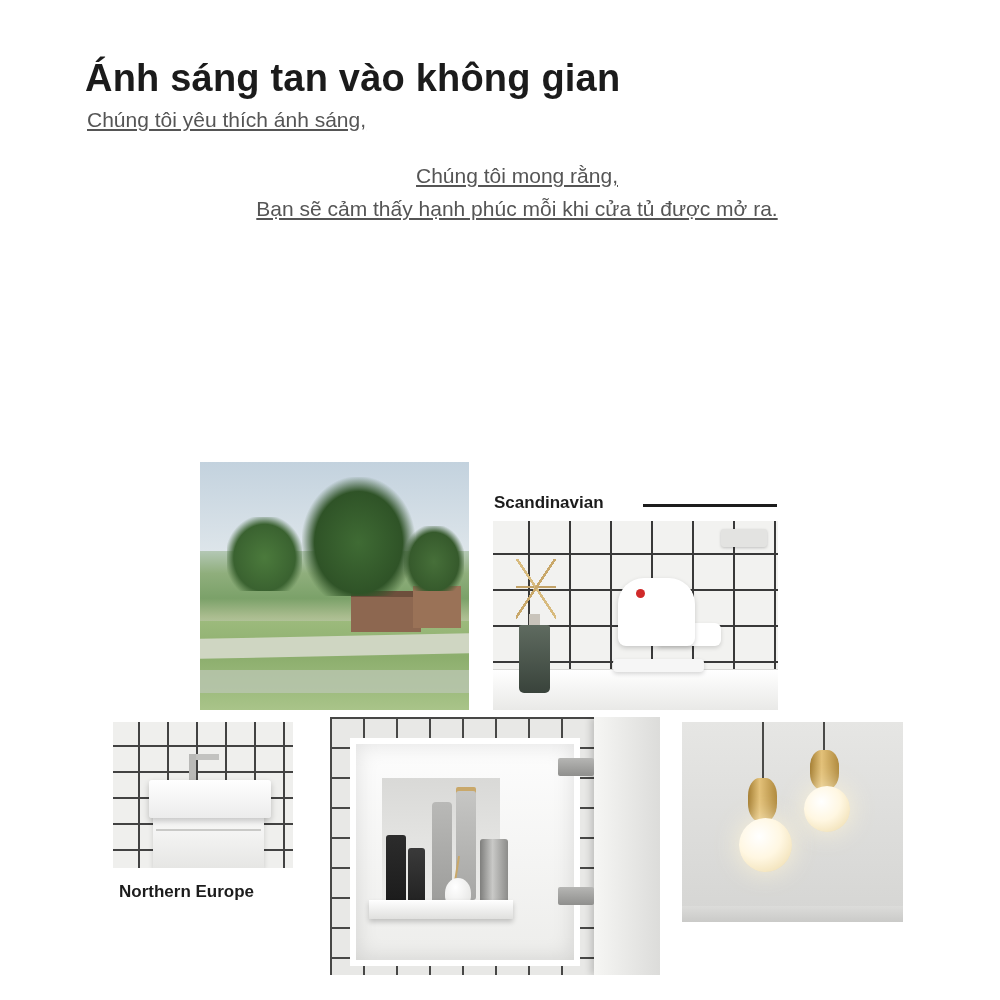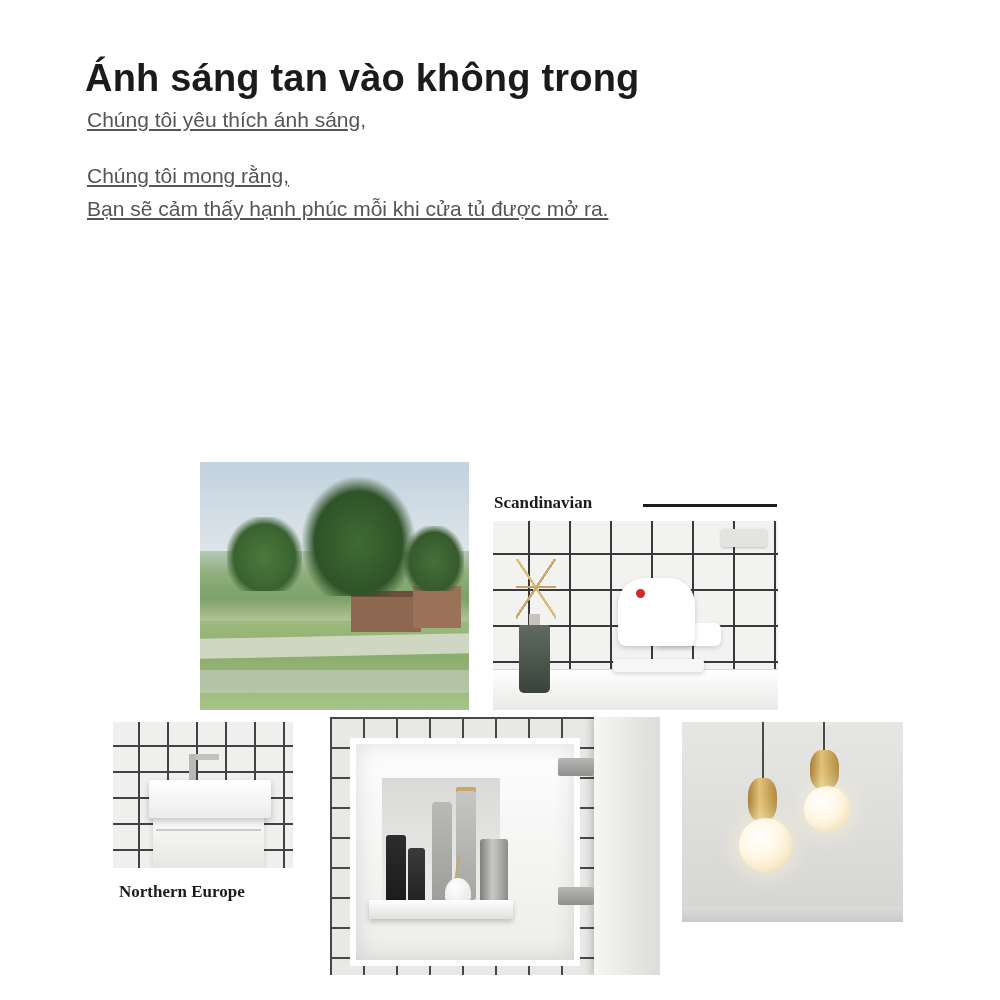--- a/index.html
+++ b/index.html
@@ -40,21 +40,21 @@
     width: 860px;
     font-size: 21px;
     line-height: 33px;
     color: #555555;
     font-weight: 400;
     text-decoration: underline;
   }
   .copy p {
     margin: 0 0 23px 0;
   }
-  .copy p:last-child { margin-bottom: 0; }
+  .copy p:last-child { margin-bottom: 0; text-align: center; }
 
   
   .photo {
     position: absolute;
     overflow: hidden;
   }
 
   
   .photo-landscape {
     left: 200px;
@@ -326,39 +326,38 @@
     background: linear-gradient(to bottom,#dcdcda,#cacac8);
   }
 
   
   .label {
     position: absolute;
     font-size: 17px;
     font-weight: bold;
     color: #1c1c1c;
     white-space: nowrap;
-    font-family: Liberation Serif, serif;
   }
   .label-scandinavian { left: 494px; top: 493px; }
   .label-northern { left: 119px; top: 882px; }
   .rule {
     position: absolute;
     left: 643px;
     top: 504px;
     width: 134px;
     height: 3px;
     background: #1c1c1c;
   }
 </style>
 </head>
 <body>
 
 <div class="page">
 
-  <h1 class="heading">Ánh sáng tan vào không trong</h1>
+  <h1 class="heading">Ánh sáng tan vào không gian</h1>
 
   <div class="copy">
     <p>Chúng tôi yêu thích ánh sáng,</p>
     <p style="white-space:pre-line">Chúng tôi mong rằng,
 Bạn sẽ cảm thấy hạnh phúc mỗi khi cửa tủ được mở ra.</p>
   </div>
 
   <div class="photo photo-landscape">
     <div class="ls-sky"></div>
     <div class="ls-field"></div>

